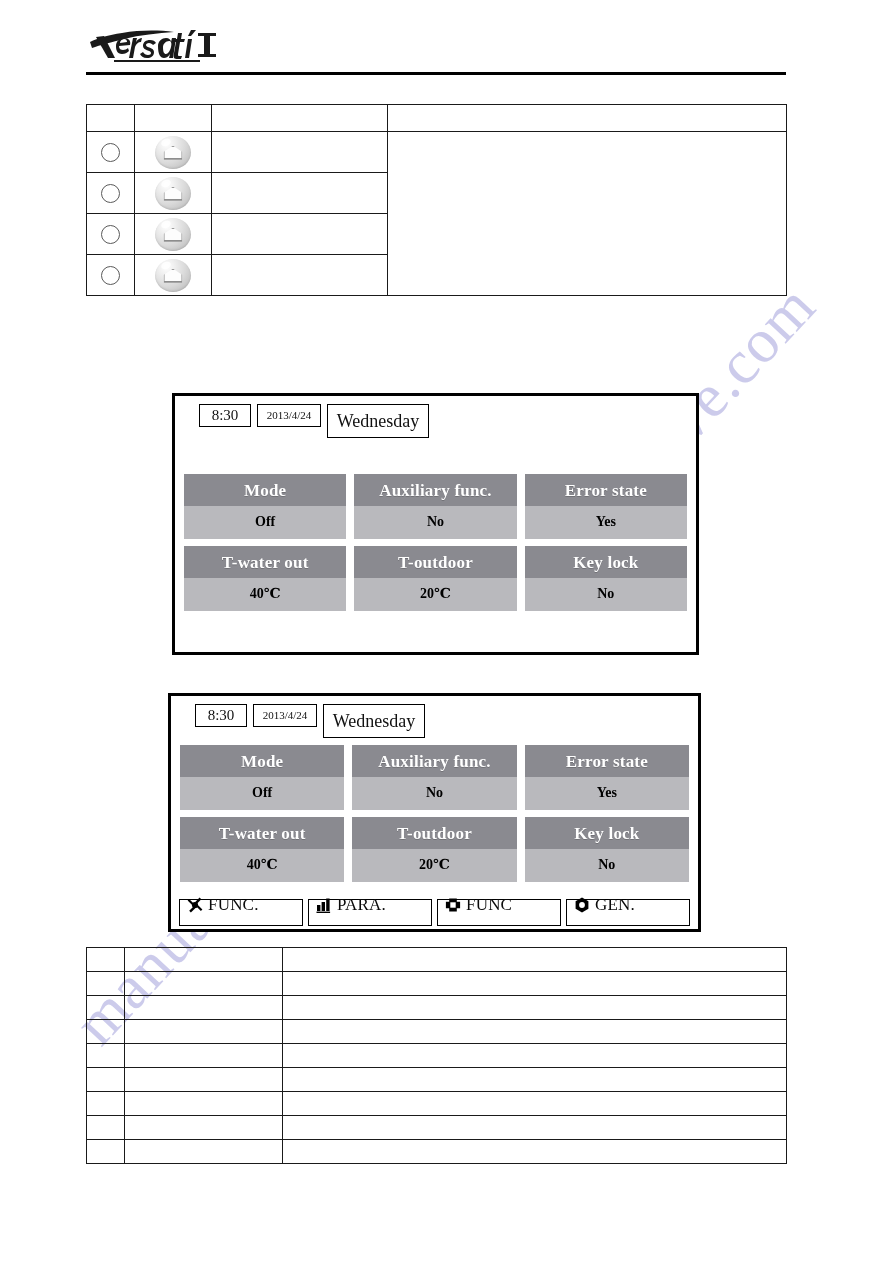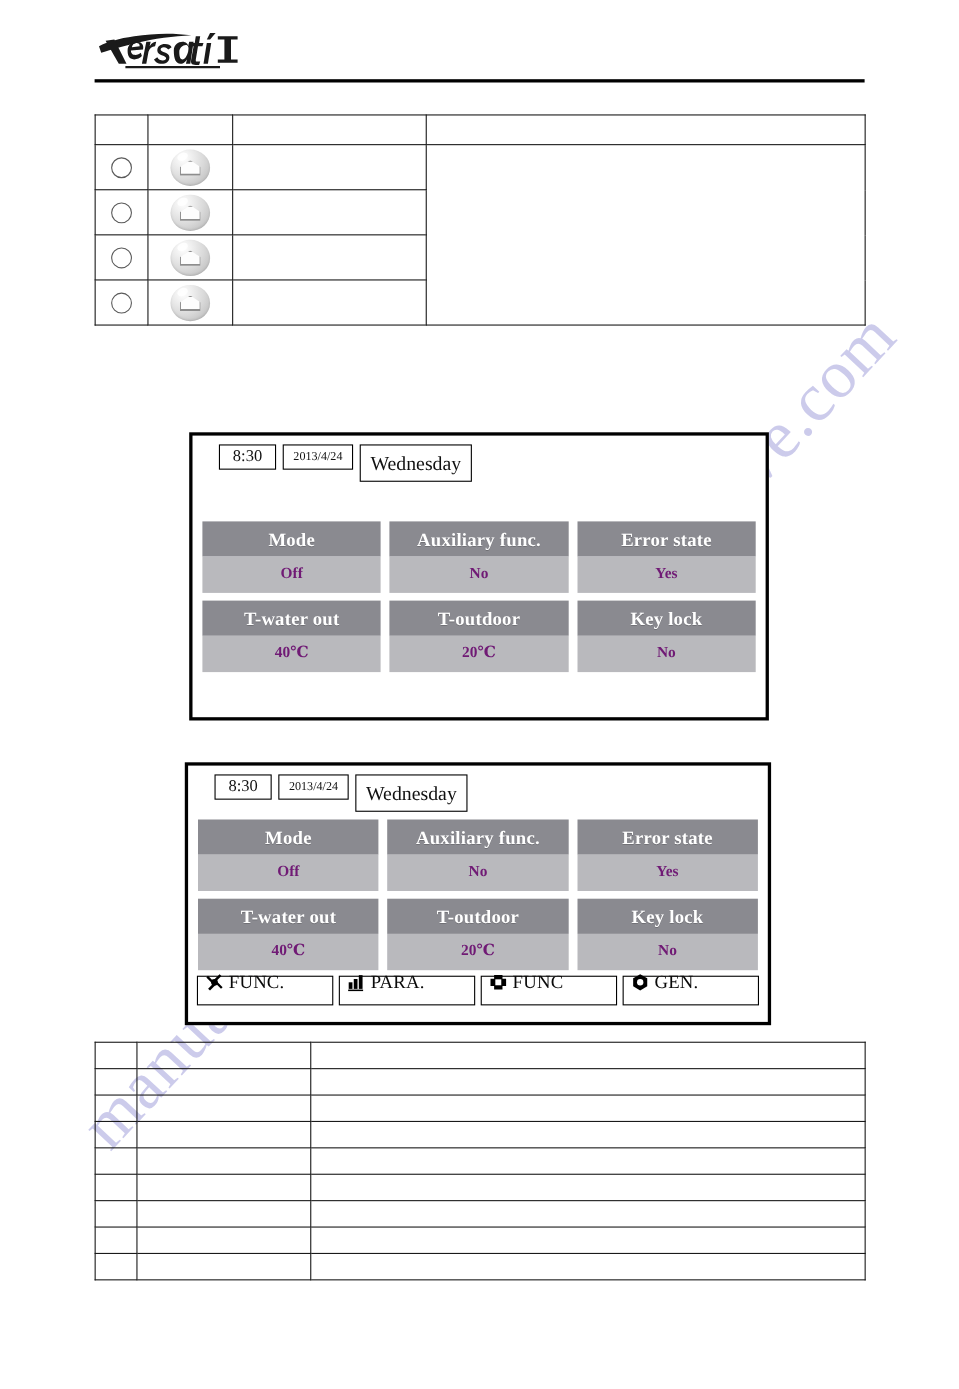--- a/index.html
+++ b/index.html
@@ -187,21 +187,21 @@
     font-weight: bold;
     text-align: center;
     font-size: 17px;
     line-height: 1;
     padding: 8px 2px 7px;
     letter-spacing: 0.2px;
     text-shadow: 0 1px 0 rgba(0,0,0,0.18);
   }
   .tile-val {
     background: #b9b9bd;
-    color: #701a75;
+    color: #000000;
     font-weight: bold;
     text-align: center;
     font-size: 14px;
     line-height: 1;
     padding: 9px 4px 10px;
   }
 
   #lcd-1 .tile-grid { margin-top: 36px; }
   #lcd-2 .tile-grid { margin-top: 7px; }
 
@@ -215,20 +215,21 @@
   .menu-btn {
     flex: 1 1 0;
     border: 1.8px solid #000;
     background: #fff;
     display: flex;
     align-items: center;
     gap: 4px;
     padding: 2px 3px 18px 6px;
     box-sizing: border-box;
     height: 27px;
+    margin-top: 12px;
   }
   .menu-label {
     font-family: "Liberation Serif", "DejaVu Serif", serif;
     font-size: 17px;
     color: #0a0a0a;
     line-height: 1;
     letter-spacing: 0.2px;
   }
   .menu-icon { flex: 0 0 auto; display: flex; align-items: center; }
   .menu-icon svg { display: block; }

